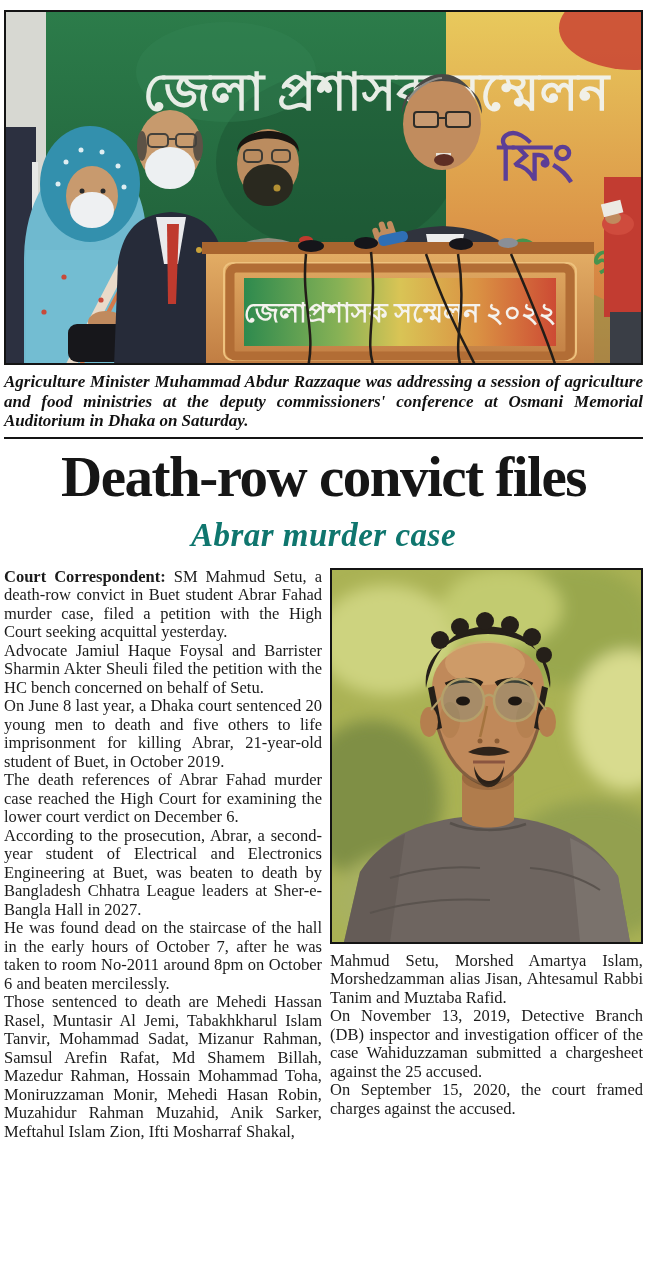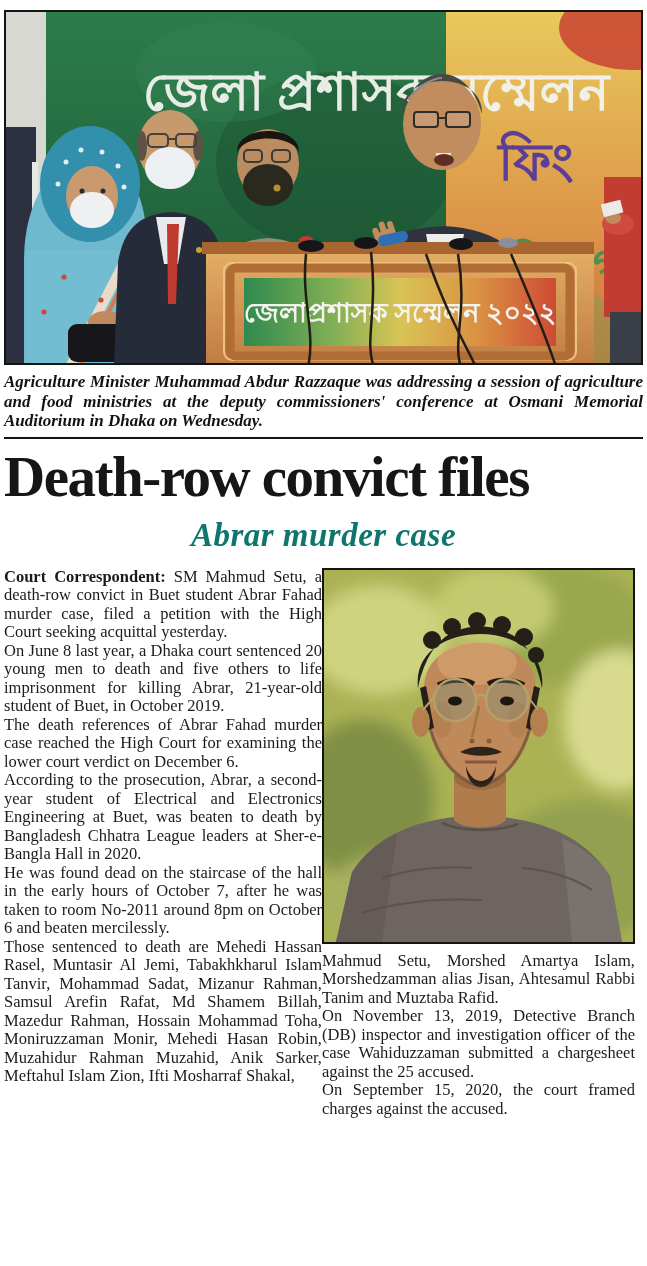--- a/index.html
+++ b/index.html
@@ -14,28 +14,28 @@
     width:639px; height:355px; border:2px solid #141414; overflow:hidden;
   }
   figure.lead-photo svg { display:block; }
   .caption {
     margin-top:7px; width:639px;
     font-size:17px; line-height:19.5px; font-weight:bold; font-style:italic;
     text-align:justify; color:#121212;
   }
   .rule { border:none; border-top:2px solid #141414; margin-top:6px; }
   .headline {
-    margin-top:4px; text-align:left; font-weight:bold;
+    margin-top:4px; text-align:center; font-weight:bold;
     font-size:57px; line-height:68px; letter-spacing:-1.5px; color:#161616;
   }
   .subhead {
     margin-top:6px; text-align:center; font-weight:bold; font-style:italic;
     font-size:33px; line-height:37px; color:#0f766e; letter-spacing:0.5px;
   }
-  .columns { margin-top:14px; display:flex; gap:0; align-items:flex-start; }
+  .columns { margin-top:14px; display:flex; gap:8px; align-items:flex-start; }
   .col { text-align:justify; font-size:16.5px; line-height:18.5px; color:#1b1b1b; }
   .col-left  { width:318px; }
   .col-right { width:313px; }
   .col p { margin:0; }
   .col p strong { font-weight:bold; }
   figure.portrait {
     width:313px; height:376px; border:2px solid #141414; overflow:hidden;
     margin-bottom:8px;
   }
   figure.portrait svg { display:block; }
@@ -196,37 +196,38 @@
           <path d="M300,242 C295,290 310,320 302,355"></path>
           <path d="M365,240 C372,300 358,330 368,355"></path>
           <path d="M452,242 C462,300 446,330 455,355"></path>
           <path d="M505,242 C530,300 542,330 550,355"></path>
           <path d="M420,242 C440,300 458,330 470,355"></path>
         </g>
       </g>
     </svg>
   </figure>
 
-  <p class="caption">Agriculture Minister Muhammad Abdur Razzaque was addressing a session of agriculture and food ministries at the deputy commissioners' conference at Osmani Memorial Auditorium in Dhaka on Wednesday.</p>
+  <p class="caption">Agriculture Minister Muhammad Abdur Razzaque was addressing a session of agriculture and food ministries at the deputy commissioners' conference at Osmani Memorial Auditorium in Dhaka on Saturday.</p>
 
   <hr class="rule">
 
   <h1 class="headline">
     <div>Death-row convict files</div>
   </h1>
 
   <div class="subhead">Abrar murder case</div>
 
   <div class="columns">
 
     <div class="col col-left">
       <p><strong>Court Correspondent:</strong> <span>SM Mahmud Setu, a death-row convict in Buet student Abrar Fahad murder case, filed a petition with the High Court seeking acquittal yesterday.</span></p>
+      <p>Advocate Jamiul Haque Foysal and Barrister Sharmin Akter Sheuli filed the petition with the HC bench concerned on behalf of Setu.</p>
       <p>On June 8 last year, a Dhaka court sentenced 20 young men to death and five others to life imprisonment for killing Abrar, 21-year-old student of Buet, in October 2019.</p>
       <p>The death references of Abrar Fahad murder case reached the High Court for examining the lower court verdict on December 6.</p>
-      <p>According to the prosecution, Abrar, a second-year student of Electrical and Electronics Engineering at Buet, was beaten to death by Bangladesh Chhatra League leaders at Sher-e-Bangla Hall in 2020.</p>
+      <p>According to the prosecution, Abrar, a second-year student of Electrical and Electronics Engineering at Buet, was beaten to death by Bangladesh Chhatra League leaders at Sher-e-Bangla Hall in 2027.</p>
       <p>He was found dead on the staircase of the hall in the early hours of October 7, after he was taken to room No-2011 around 8pm on October 6 and beaten mercilessly.</p>
       <p>Those sentenced to death are Mehedi Hassan Rasel, Muntasir Al Jemi, Tabakhkharul Islam Tanvir, Mohammad Sadat, Mizanur Rahman, Samsul Arefin Rafat, Md Shamem Billah, Mazedur Rahman, Hossain Mohammad Toha, Moniruzzaman Monir, Mehedi Hasan Robin, Muzahidur Rahman Muzahid, Anik Sarker, Meftahul Islam Zion, Ifti Mosharraf Shakal,</p>
     </div>
 
     <div class="col col-right">
 
       <figure class="portrait">
         <svg width="309" height="372" viewBox="0 0 309 372">
           <defs>
             <filter id="blur1" x="-30%" y="-30%" width="160%" height="160%">

